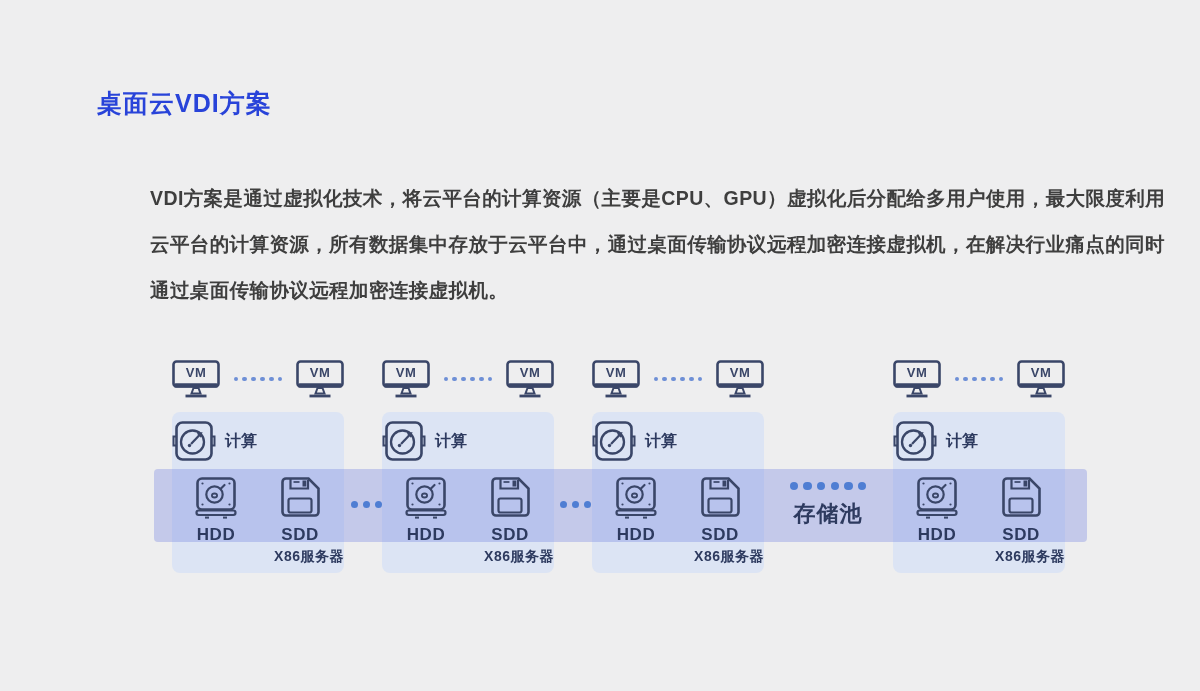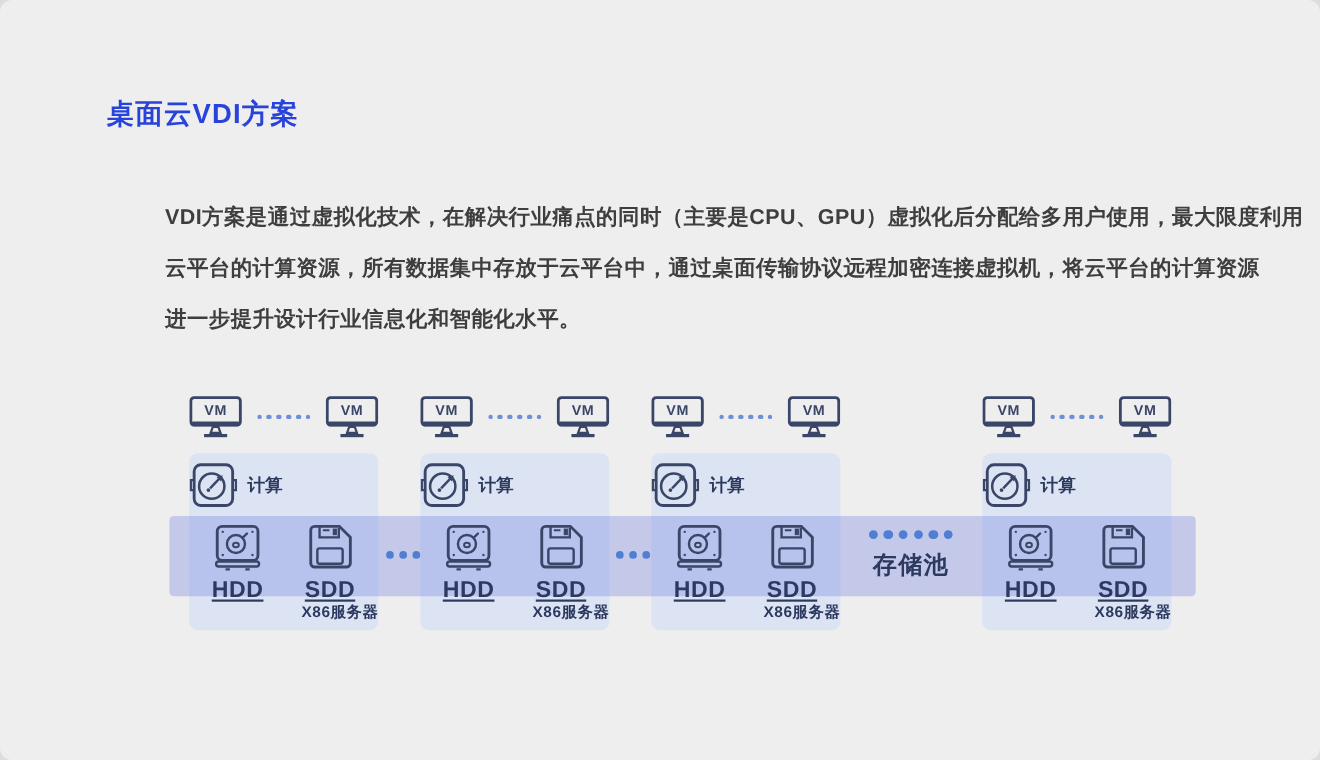--- a/index.html
+++ b/index.html
@@ -8,21 +8,21 @@
     --c-icon-stroke:#3a4668;
     --c-label-navy:#2d3a5f;
     --c-card-bg:#dce4f4;
     --c-band-fill:rgba(121,136,224,0.36);
     --c-dot-small:#6e8fd6;
     --c-dot-large:#4f7ed3;
     --slide-bg:#eeeeef;
   }
   *{margin:0;padding:0;box-sizing:border-box;}
   body{background:#dddddd;font-family:"Liberation Sans","DejaVu Sans",sans-serif;}
-  .slide{position:relative;width:1200px;height:691px;background:var(--slide-bg);overflow:hidden;border-radius:11px;}
+  .slide{position:relative;width:1200px;height:691px;background:var(--slide-bg);overflow:hidden;}
 
   .title{position:absolute;left:97px;top:87px;font-size:25px;font-weight:bold;color:var(--c-title);letter-spacing:1px;}
 
   .paragraph{position:absolute;left:150px;top:175px;width:930px;color:var(--c-body-text);
     font-size:19.5px;font-weight:bold;letter-spacing:0.4px;}
   .paragraph .line{line-height:46px;white-space:nowrap;}
 
   
   .card-bg{position:absolute;top:412px;width:172px;height:161px;background:var(--c-card-bg);
     border-radius:8px;z-index:1;}
@@ -46,44 +46,44 @@
   .dots.small i{width:4.5px;height:4.5px;margin:0 2.2px;background:var(--c-dot-small);}
   .dots.large i{width:8.5px;height:8.5px;margin:0 2.6px;background:var(--c-dot-large);}
   .dots.mid i{width:7px;height:7px;margin:0 2.6px;background:var(--c-dot-large);}
 
   .compute-row{position:absolute;top:60px;left:0;right:0;height:42px;display:flex;
     align-items:center;gap:9px;color:var(--c-icon-stroke);}
   .compute-label{font-size:16px;font-weight:bold;color:var(--c-label-navy);}
 
   .disks-row{position:absolute;top:114px;left:0;right:0;display:flex;justify-content:center;gap:22px;}
   .disk-col{display:flex;flex-direction:column;align-items:center;gap:5px;width:62px;color:var(--c-icon-stroke);}
-  .disk-label{font-size:21px;font-weight:bold;color:var(--c-label-navy);letter-spacing:0.5px;text-decoration:underline;}
+  .disk-label{font-size:17px;font-weight:bold;color:var(--c-label-navy);letter-spacing:0.5px;}
 
   .server-label{position:absolute;top:188px;left:0;right:0;text-align:right;
     font-size:14px;font-weight:bold;color:var(--c-label-navy);letter-spacing:0.5px;}
 
   .gap-dots{position:absolute;top:501px;z-index:3;}
 
   .storage-pool{position:absolute;left:763px;top:469px;width:130px;height:73px;z-index:3;
     display:flex;flex-direction:column;align-items:center;justify-content:center;gap:9px;}
   .storage-label{font-size:22px;font-weight:bold;color:var(--c-label-navy);letter-spacing:1px;}
 
   svg{display:block;}
 </style>
 </head>
 <body>
 
 <div class="slide">
 
   <div class="title">桌面云VDI方案</div>
 
   <div class="paragraph">
-    <div class="line">VDI方案是通过虚拟化技术，在解决行业痛点的同时（主要是CPU、GPU）虚拟化后分配给多用户使用，最大限度利用</div>
-    <div class="line">云平台的计算资源，所有数据集中存放于云平台中，通过桌面传输协议远程加密连接虚拟机，将云平台的计算资源</div>
-    <div class="line">进一步提升设计行业信息化和智能化水平。</div>
+    <div class="line">VDI方案是通过虚拟化技术，将云平台的计算资源（主要是CPU、GPU）虚拟化后分配给多用户使用，最大限度利用</div>
+    <div class="line">云平台的计算资源，所有数据集中存放于云平台中，通过桌面传输协议远程加密连接虚拟机，在解决行业痛点的同时</div>
+    <div class="line">通过桌面传输协议远程加密连接虚拟机。</div>
   </div>
 
   <div class="card-bg" style="left:172px"></div>
   <div class="card-bg" style="left:382px"></div>
   <div class="card-bg" style="left:592px"></div>
   <div class="card-bg" style="left:893px"></div>
 
   <div class="band"></div>
 
   <div class="group" style="left:172px">

